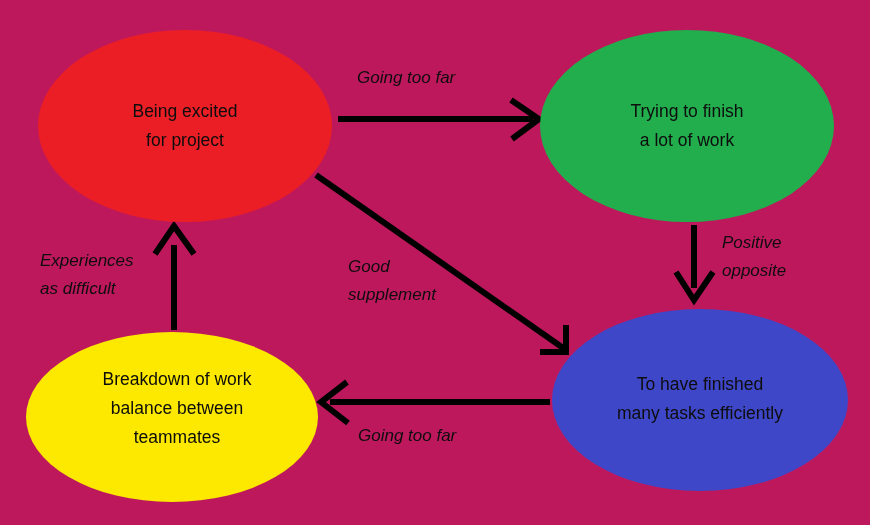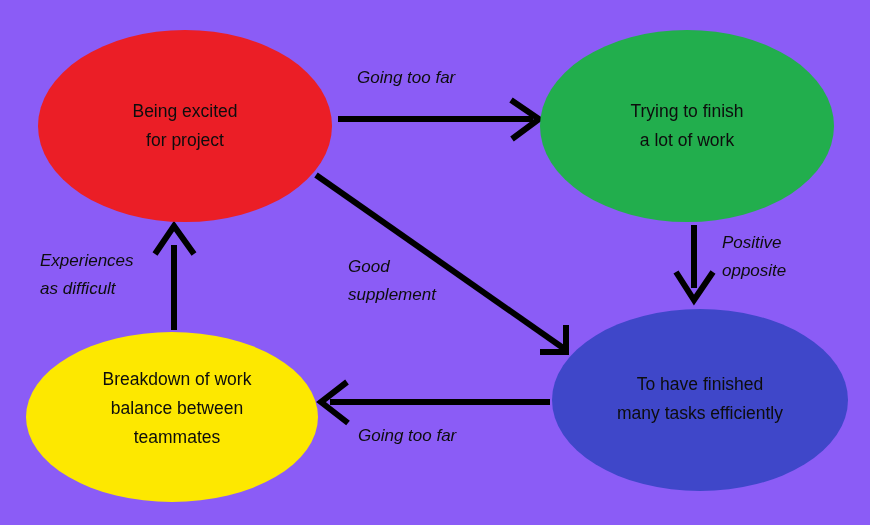--- a/index.html
+++ b/index.html
@@ -11,21 +11,21 @@
   body {
     width: 870px;
     height: 525px;
     overflow: hidden;
     font-family: "Liberation Sans", sans-serif;
   }
   #diagram-root {
     position: relative;
     width: 870px;
     height: 525px;
-    background: #8b5cf6;
+    background: #be185d;
   }
   svg.canvas {
     display: block;
     width: 870px;
     height: 525px;
   }
   .node-label {
     font-family: "Liberation Sans", sans-serif;
     font-size: 17.5px;
     fill: #0d0d0d;

